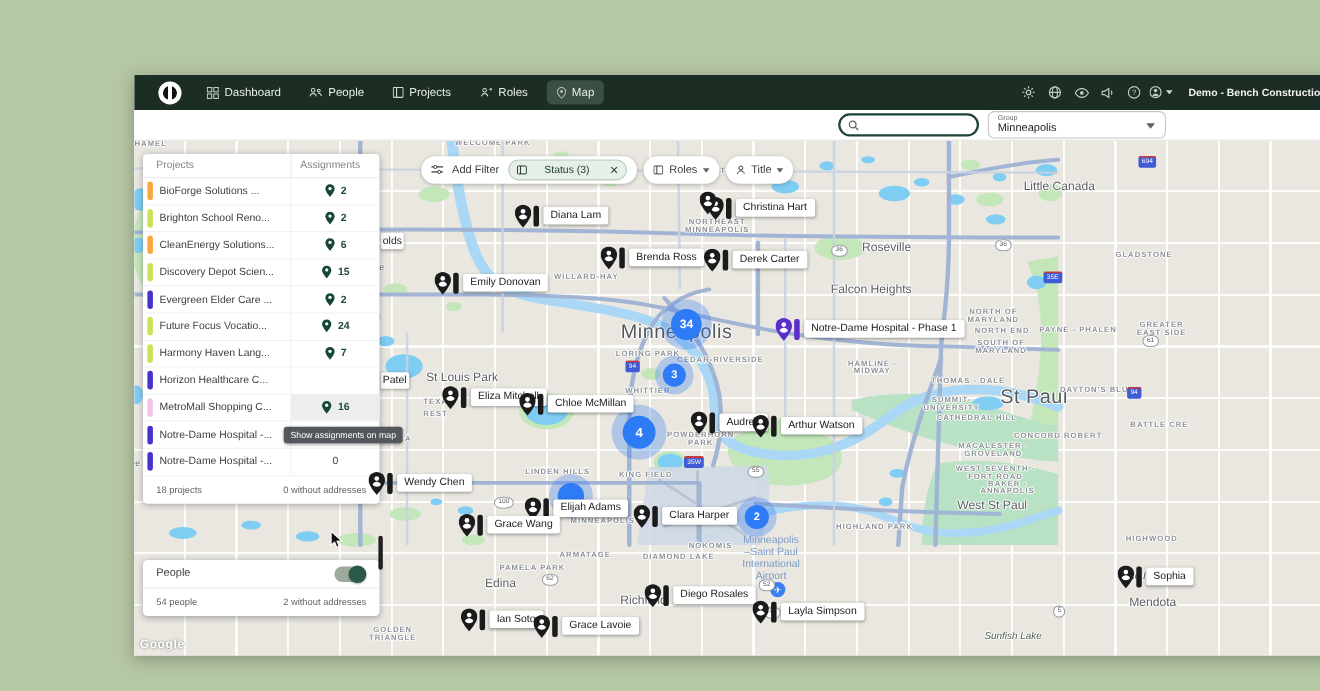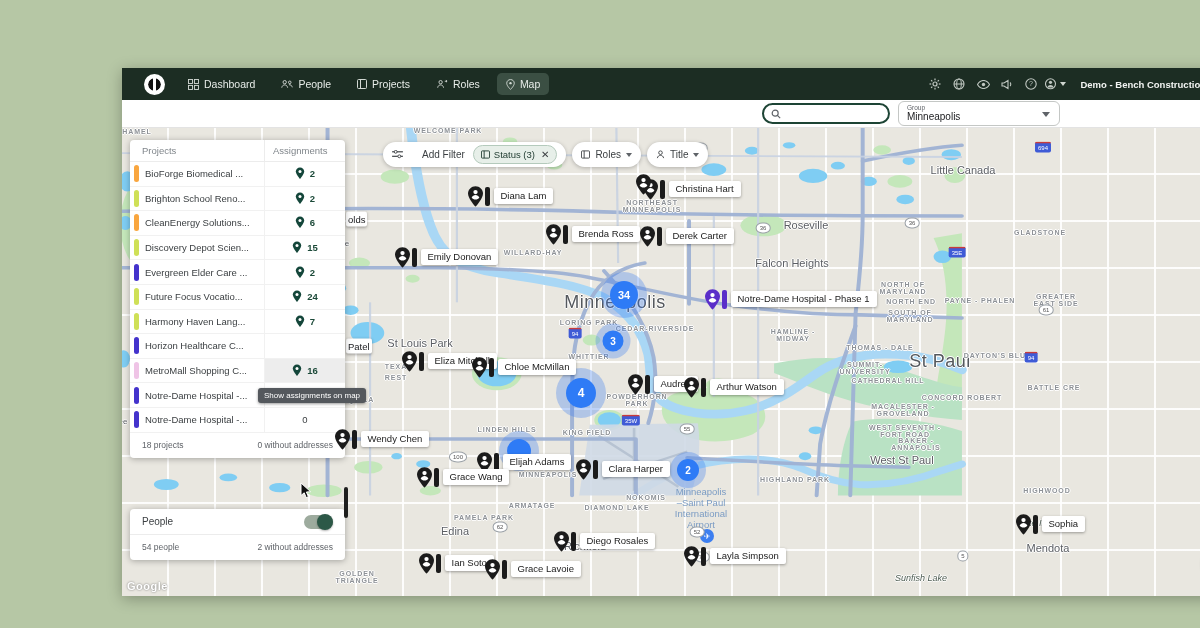--- a/index.html
+++ b/index.html
@@ -62,22 +62,22 @@
 
   .marker { position:absolute; display:flex; align-items:flex-start; z-index:4; cursor:pointer; }
   .marker .ghost { position:absolute; left:-7px; top:-5px; }
   .marker .mbar { width:4.5px; height:19px; border-radius:2px; margin-left:2px; margin-top:1px; }
   .marker .mlabel { margin-left:4px; margin-top:1.5px; background:#fff; border-radius:2px; padding:2.5px 7px; font-size:9.5px;
                     color:#1b1b1b; white-space:nowrap; box-shadow:0 1px 3px rgba(0,0,0,.35); }
 
   
   .filters { position:absolute; left:261px; top:14px; display:flex; gap:6px; z-index:9; }
   .fgroup { background:#fff; border-radius:13px; box-shadow:0 1px 4px rgba(0,0,0,.25); height:25px; display:flex; align-items:center; padding:0 9px; gap:8px; }
-  .addfilter { display:flex; align-items:center; gap:19px; font-size:10px; color:#3c4043; cursor:pointer; white-space:nowrap; }
-  .chip { display:flex; align-items:center; gap:4px; background:#e7efe9; border:1px solid #b4cabc; border-radius:11px;
+  .addfilter { display:flex; align-items:center; gap:8px; font-size:10px; color:#3c4043; cursor:pointer; white-space:nowrap; }
+  .chip { display:flex; align-items:center; gap:16px; background:#e7efe9; border:1px solid #b4cabc; border-radius:11px;
           height:19px; padding:0 7px; font-size:9.5px; color:#1e3a2f; cursor:pointer; white-space:nowrap; }
   .chip .x { font-size:10px; color:#3c4043; margin-left:2px; cursor:pointer; }
   .pill { display:flex; align-items:center; gap:5px; font-size:10px; color:#3c4043; cursor:pointer; white-space:nowrap; }
   .dcaret { width:0; height:0; border-left:3.5px solid transparent; border-right:3.5px solid transparent; border-top:4px solid #5f6368; }
 
   
   .panel { position:absolute; left:8px; width:215px; background:#fff; border-radius:4px; box-shadow:0 1px 6px rgba(0,0,0,.3); z-index:10; }
   .projects-card { top:12px; }
   .phead { display:flex; height:22px; align-items:center; border-bottom:1px solid #ececec; font-size:9.5px; color:#80868b; }
   .phead .h1 { flex:1; padding-left:12px; }
@@ -383,21 +383,21 @@
       </div>
 
       <div class="panel projects-card">
         <div class="phead">
           <div class="h1">Projects</div>
           <div class="h2">Assignments</div>
         </div>
         <div id="project-rows">
             <div class="prow">
               <span class="bar" style="background:#F9A63F"></span>
-              <span class="pname">BioForge Biomedical ...</span>
+              <span class="pname">BioForge Solutions ...</span>
               <span class="pcount">
                 <svg width="10" height="13" viewBox="0 0 10 13">
                   <path d="M5,0.5 C2.6,0.5 0.8,2.3 0.8,4.6 C0.8,7.3 5,12 5,12 S9.2,7.3 9.2,4.6 C9.2,2.3 7.4,0.5 5,0.5 Z" fill="#14463a"></path>
                   <circle cx="5" cy="4.4" r="1.5" fill="#fff"></circle>
                 </svg>
                 <span>2</span>
               </span>
             </div>
             <div class="prow">
               <span class="bar" style="background:#CFE057"></span>
@@ -753,21 +753,21 @@
         </div>
         <div class="marker" style="left: 454px; top: 331px; z-index: 17;">
           <svg width="15" height="21" viewBox="0 0 16 22">
             <path d="M8 0C3.6 0 0 3.5 0 7.9 0 13.4 8 22 8 22s8-8.6 8-14.1C16 3.5 12.4 0 8 0Z" fill="#1b1b1b"></path>
             <circle cx="8" cy="6.3" r="2.3" fill="#fff"></circle>
             <path d="M3.9 12.1c.8-1.7 2.4-2.7 4.1-2.7s3.3 1 4.1 2.7c-1 1.4-2.4 2.2-4.1 2.2s-3.1-.8-4.1-2.2Z" fill="#fff"></path>
           </svg>
           <span class="mbar" style="background:#1b1b1b"></span>
           <span class="mlabel">Clara Harper</span>
         </div>
-        <div class="marker" style="left: 432px; top: 403px; z-index: 18; justify-content: space-between;">
+        <div class="marker" style="left: 464px; top: 403px; z-index: 18; justify-content: space-between;">
           <svg width="15" height="21" viewBox="0 0 16 22">
             <path d="M8 0C3.6 0 0 3.5 0 7.9 0 13.4 8 22 8 22s8-8.6 8-14.1C16 3.5 12.4 0 8 0Z" fill="#1b1b1b"></path>
             <circle cx="8" cy="6.3" r="2.3" fill="#fff"></circle>
             <path d="M3.9 12.1c.8-1.7 2.4-2.7 4.1-2.7s3.3 1 4.1 2.7c-1 1.4-2.4 2.2-4.1 2.2s-3.1-.8-4.1-2.2Z" fill="#fff"></path>
           </svg>
           <span class="mbar" style="background:#1b1b1b"></span>
           <span class="mlabel">Diego Rosales</span>
         </div>
         <div class="marker" style="left: 297px; top: 425px; z-index: 19;">
           <svg width="15" height="21" viewBox="0 0 16 22">

